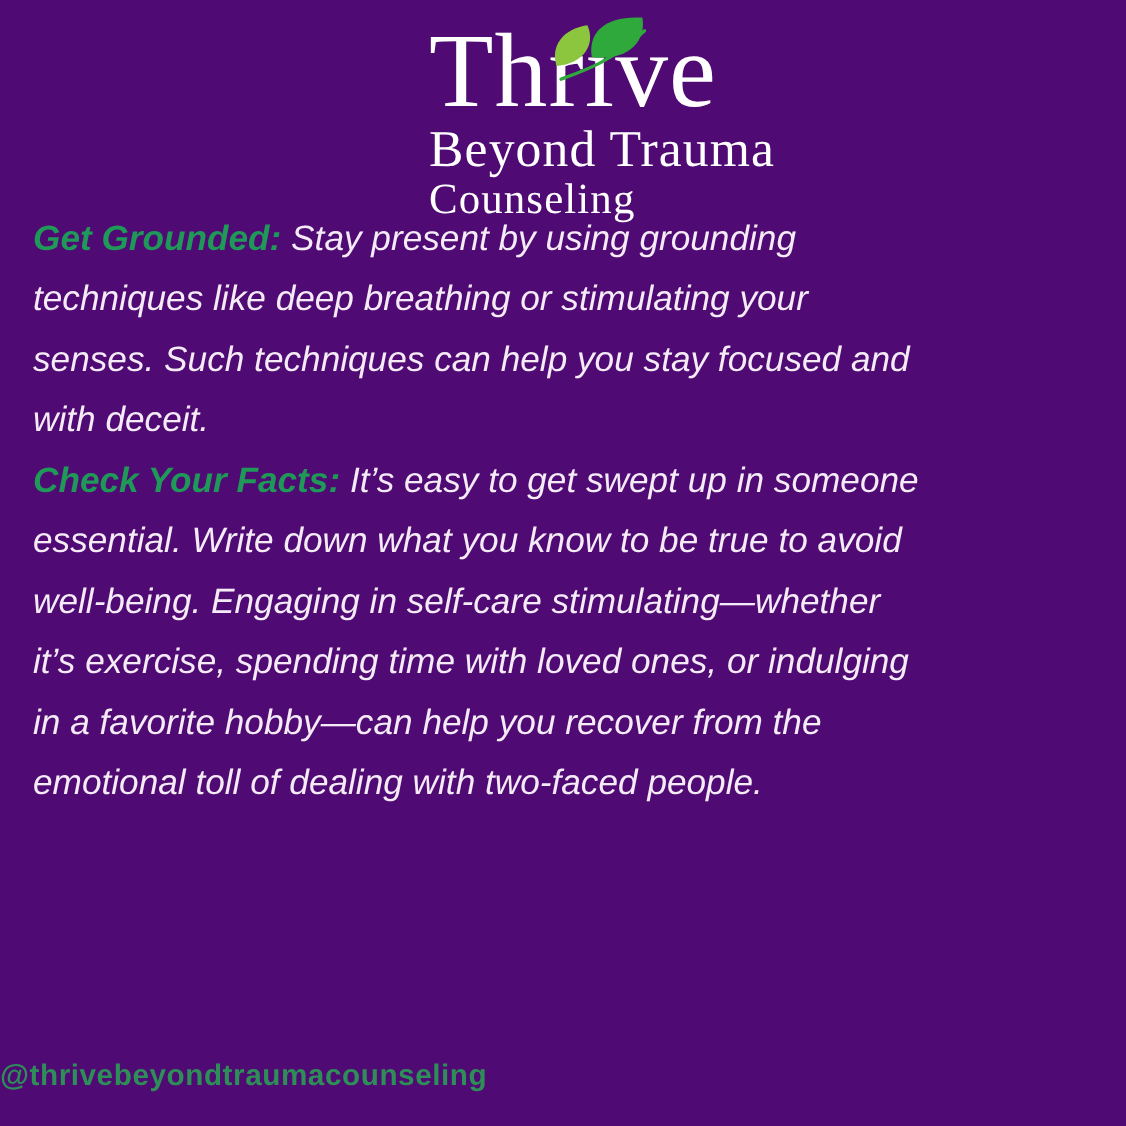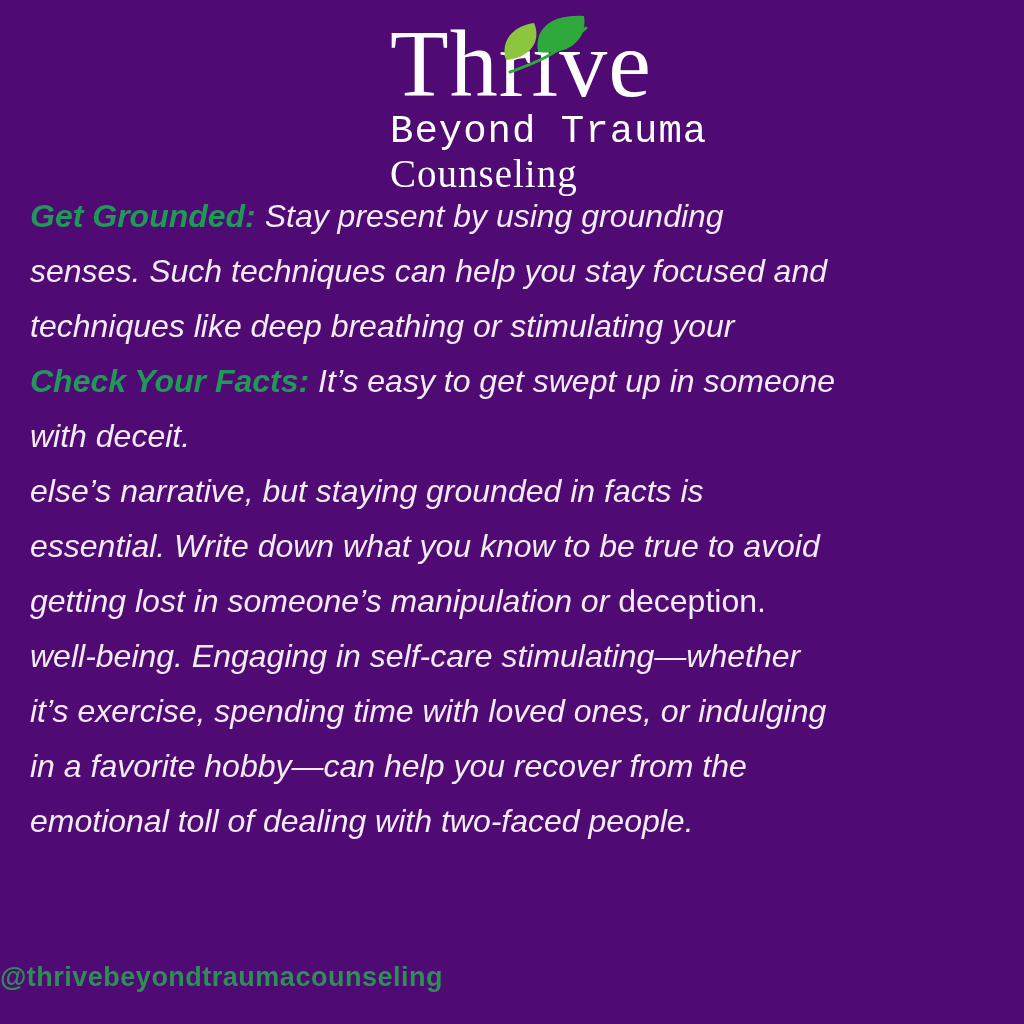--- a/index.html
+++ b/index.html
@@ -30,25 +30,24 @@
     height: 62px;
     z-index: 2;
   }
   .brand {
     font-size: 96px;
     line-height: 0.84;
     letter-spacing: 1px;
     font-weight: normal;
   }
   .brand-sub1 {
-    font-size: 39px;
+    font-size: 47px;
     line-height: 1.0;
     margin-top: 8px;
     letter-spacing: 1px;
-    font-family: Liberation Mono, monospace;
   }
   .brand-sub2 {
     font-size: 39px;
     line-height: 1.0;
     margin-top: 2px;
     letter-spacing: 1px;
   }
 
   
   .body-text {
@@ -96,27 +95,25 @@
         <path d="M44 40 C40 16 58 2 90 4 C94 28 74 44 44 40 Z" fill="#2FA83C"></path>
       </svg>
     </span>
     <div class="brand">Thrive</div>
     <div class="brand-sub1">Beyond Trauma</div>
     <div class="brand-sub2">Counseling</div>
   </header>
 
   <main class="body-text" id="lines">
       <div class="line"><span class="seg-h">Get Grounded:</span><span class="seg-b"> Stay present by using grounding</span></div>
+      <div class="line"><span class="seg-b">techniques like deep breathing or stimulating your</span></div>
       <div class="line"><span class="seg-b">senses. Such techniques can help you stay focused and</span></div>
-      <div class="line"><span class="seg-b">techniques like deep breathing or stimulating your</span></div>
+      <div class="line"><span class="seg-b">with deceit.</span></div>
       <div class="line"><span class="seg-h">Check Your Facts:</span><span class="seg-b"> It’s easy to get swept up in someone</span></div>
-      <div class="line"><span class="seg-b">with deceit.</span></div>
-      <div class="line"><span class="seg-b">else’s narrative, but staying grounded in facts is</span></div>
       <div class="line"><span class="seg-b">essential. Write down what you know to be true to avoid</span></div>
-      <div class="line"><span class="seg-b">getting lost in someone’s manipulation or </span><span class="seg-u">deception.</span></div>
       <div class="line"><span class="seg-b">well-being. Engaging in self-care stimulating—whether</span></div>
       <div class="line"><span class="seg-b">it’s exercise, spending time with loved ones, or indulging</span></div>
       <div class="line"><span class="seg-b">in a favorite hobby—can help you recover from the</span></div>
       <div class="line"><span class="seg-b">emotional toll of dealing with two-faced people.</span></div>
     </main>
 
   <footer class="handle">@thrivebeyondtraumacounseling</footer>
 
 </div>
 

